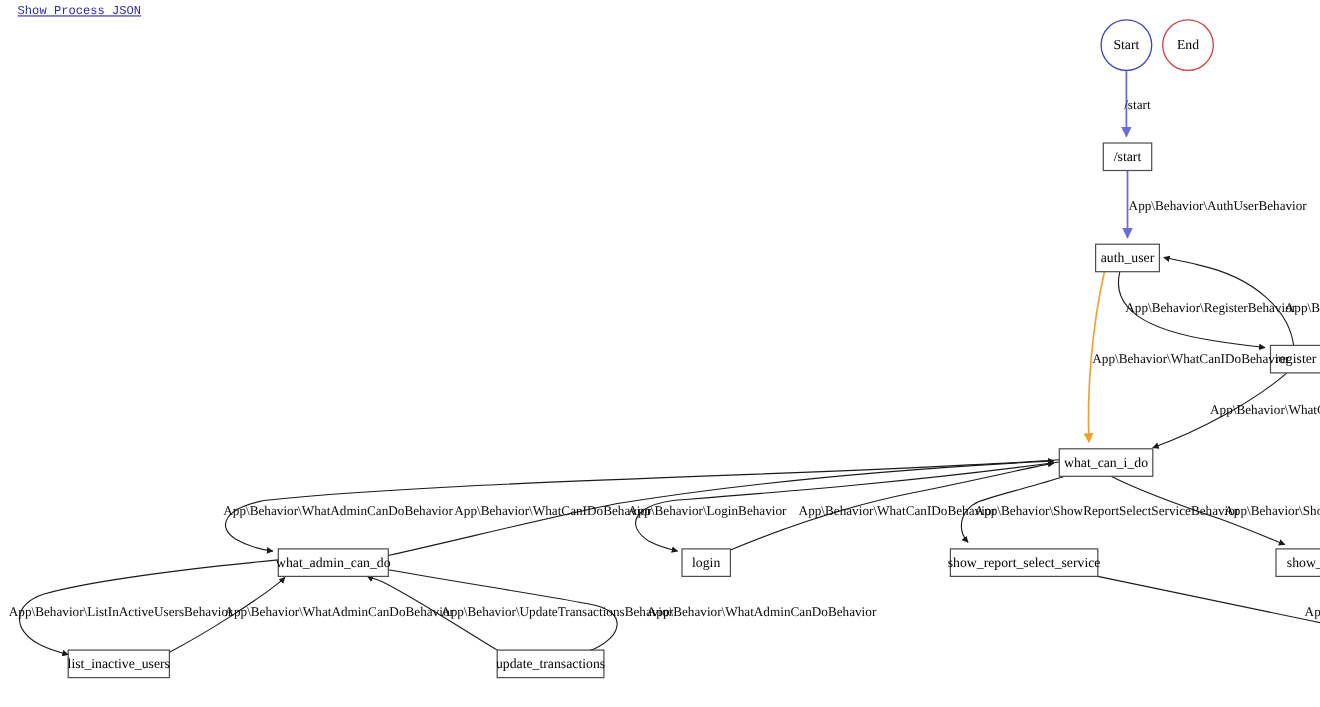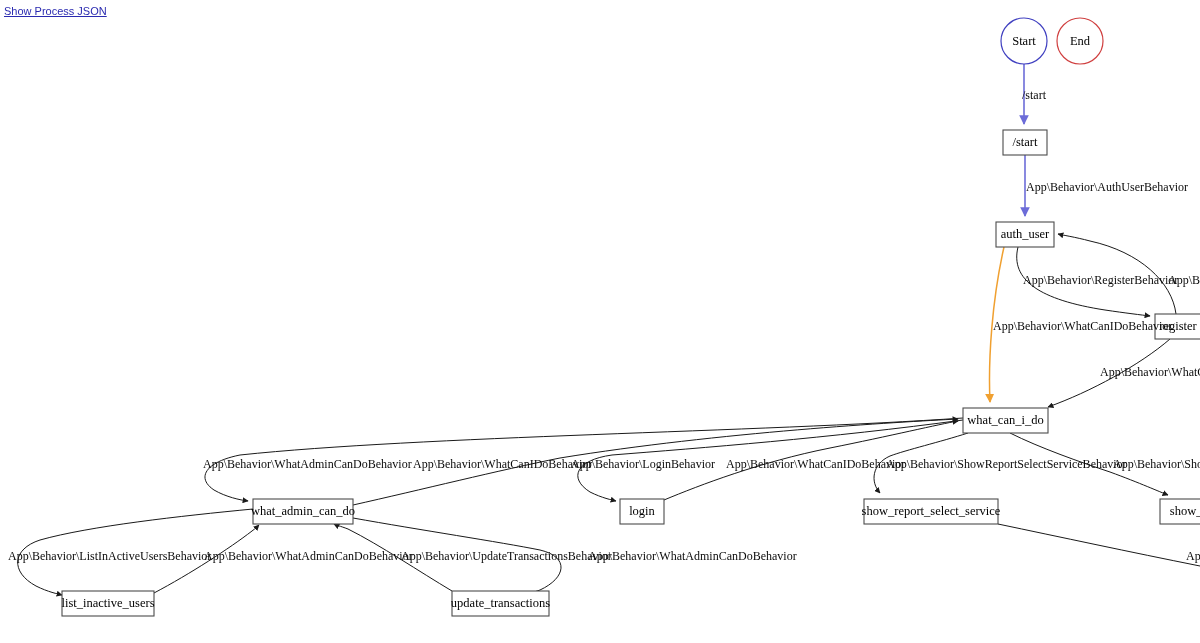--- a/index.html
+++ b/index.html
@@ -7,23 +7,23 @@
     padding: 0;
     background: #ffffff;
     width: 1200px;
     height: 643px;
     overflow: hidden;
     font-family: "Liberation Serif", "DejaVu Serif", serif;
   }
   #app { position: relative; width: 1200px; height: 643px; }
   .toolbar {
     position: absolute;
-    left: 0; top: 0;
+    left: 12px; top: 0;
     padding: 5px 4px 2px 4px;
-    font-family: Liberation Sans, sans-serif;
+    font-family: Liberation Mono, monospace;
     font-size: 11px;
     z-index: 5;
   }
   .toolbar a {
     color: #2a2ab0;
     text-decoration: underline;
     cursor: pointer;
   }
   svg#graph {
     position: absolute;

